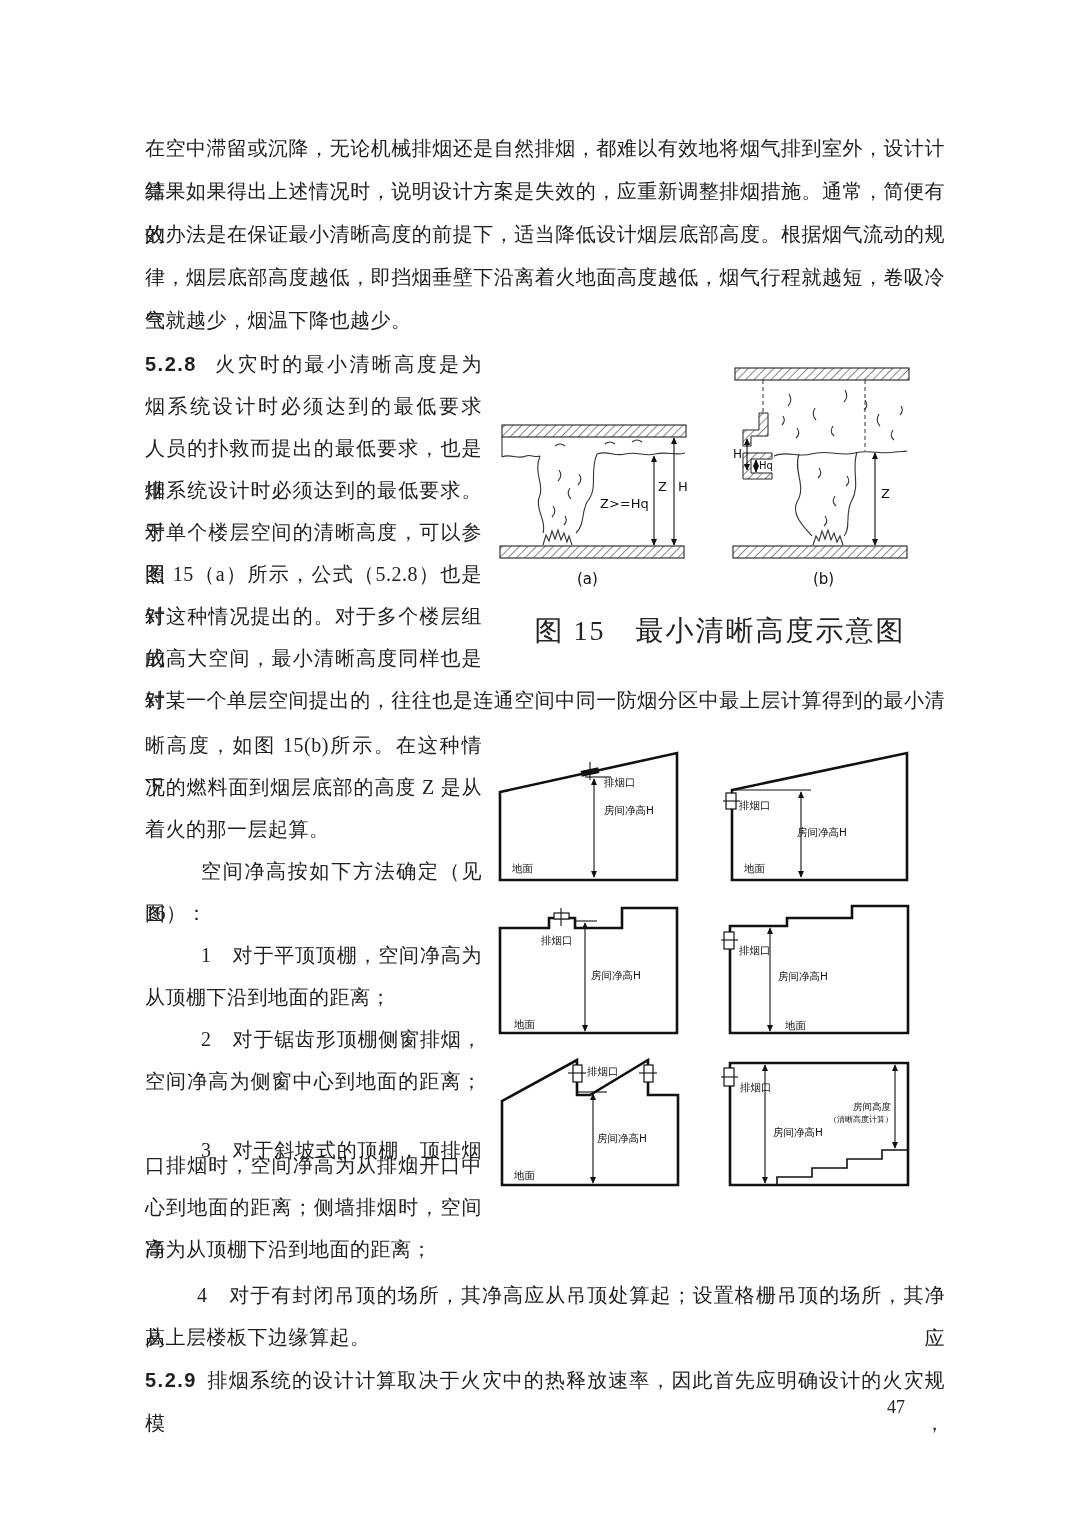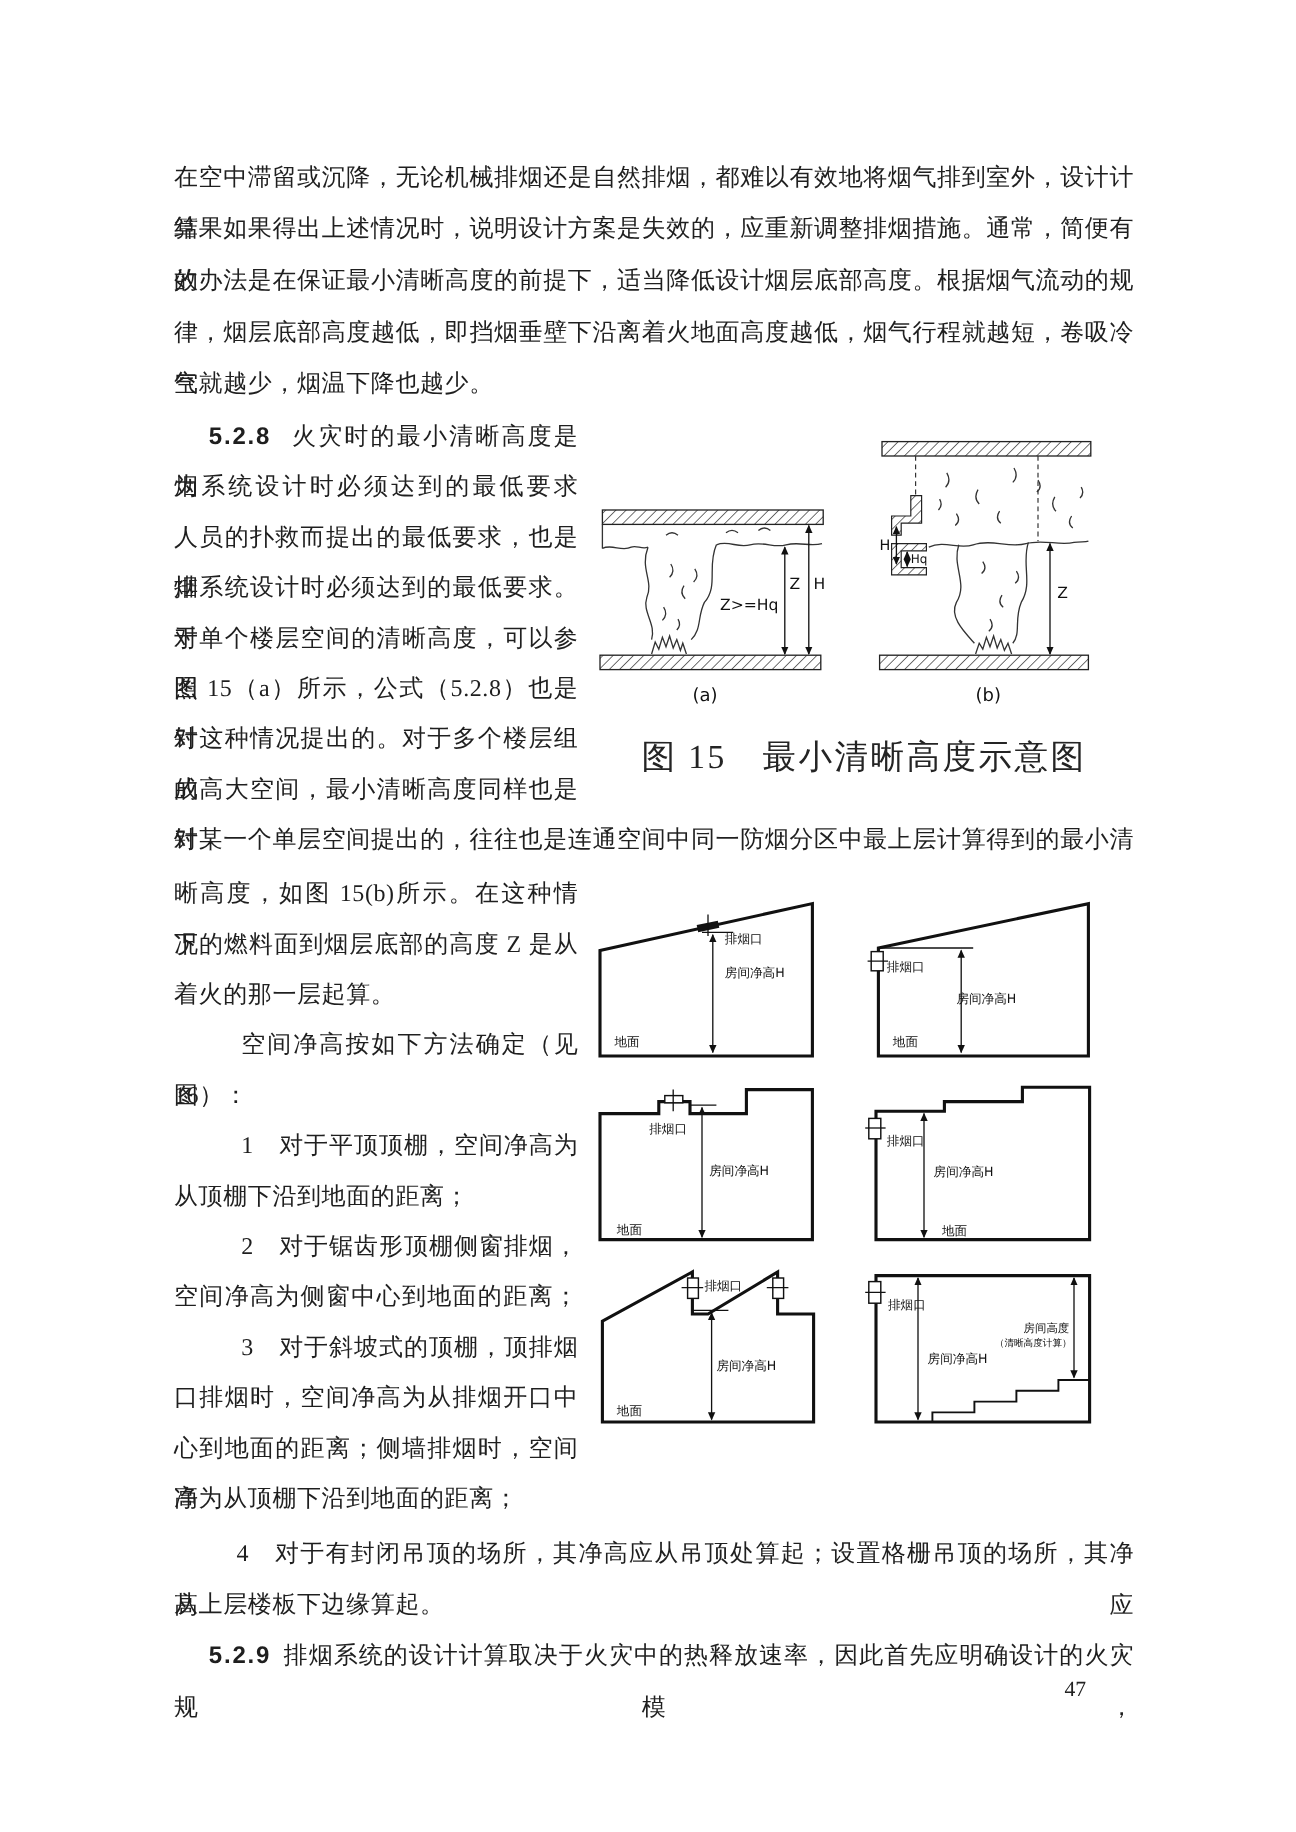--- a/index.html
+++ b/index.html
@@ -6,21 +6,21 @@
   .page{position:relative;width:1080px;height:1527px;background:#fff;overflow:hidden;
         font-family:"Liberation Serif","DejaVu Serif",serif;color:#1f1f1f;
         outline:1px solid #cfcfcf;}
   .tl{position:absolute;font-size:20px;letter-spacing:.5px;}
   .full{left:145px;width:800px;height:43px;line-height:43px;}
   .col{left:145px;width:337px;height:42px;line-height:42px;}
   .just{text-align:justify;text-align-last:justify;}
   .ind{text-indent:56px;}
   .ind4{text-indent:52px;}
   .secnum{font-family:"Liberation Sans","DejaVu Sans",sans-serif;font-weight:700;
-          letter-spacing:1.5px;margin-right:16px;margin-left:29px;}
+          letter-spacing:1.5px;margin-right:16px;}
   .secnum9{margin-right:10px;}
   .figcap{position:absolute;font-size:28px;text-align:center;color:#242424;letter-spacing:2px;}
   .pageno{position:absolute;left:845px;top:1394px;width:60px;height:26px;line-height:26px;
           text-align:right;font-size:18px;color:#222;}
   svg{position:absolute;}
   svg text{font-family:"DejaVu Sans","Liberation Sans",sans-serif;fill:#111;}
   .bar{fill:url(#ht15);stroke:#222;stroke-width:1.1;}
   .bar2{fill:url(#ht15);stroke:#222;stroke-width:1;}
   .thin{fill:none;stroke:#333;stroke-width:1.1;}
   .dash{fill:none;stroke:#333;stroke-width:1;stroke-dasharray:4 3;}
@@ -108,21 +108,21 @@
 
   <div class="tl col just" style="top:724px">晰高度，如图 15(b)所示。在这种情况</div>
   <div class="tl col just" style="top:766px">下的燃料面到烟层底部的高度 Z 是从</div>
   <div class="tl col just ind" style="top:850px">空间净高按如下方法确定（见图</div>
   <div class="tl col" style="top:808px">着火的那一层起算。</div>
   <div class="tl col" style="top:892px">16）：</div>
   <div class="tl col just ind" style="top:934px">1　对于平顶顶棚，空间净高为</div>
   <div class="tl col" style="top:976px">从顶棚下沿到地面的距离；</div>
   <div class="tl col just ind" style="top:1018px">2　对于锯齿形顶棚侧窗排烟，</div>
   <div class="tl col just" style="top:1060px">空间净高为侧窗中心到地面的距离；</div>
-  <div class="tl col just ind" style="top:1102px">3　对于斜坡式的顶棚，顶排烟</div>
+  <div class="tl col just ind" style="top:1129px">3　对于斜坡式的顶棚，顶排烟</div>
   <div class="tl col just" style="top:1144px">口排烟时，空间净高为从排烟开口中</div>
   <div class="tl col just" style="top:1186px">心到地面的距离；侧墙排烟时，空间净</div>
   <div class="tl col" style="top:1228px">高为从顶棚下沿到地面的距离；</div>
 
   <svg style="left:497px;top:748px" width="450" height="450" viewBox="0 0 450 450">
 
     <g>
       <path class="thick" d="M3,132 V44 L180,5 V132 Z"></path>
       <rect x="84" y="21" width="18" height="6" transform="rotate(-12 93 24)" fill="#111"></rect>
       <line class="thn" x1="93" y1="14" x2="93" y2="32"></line>

